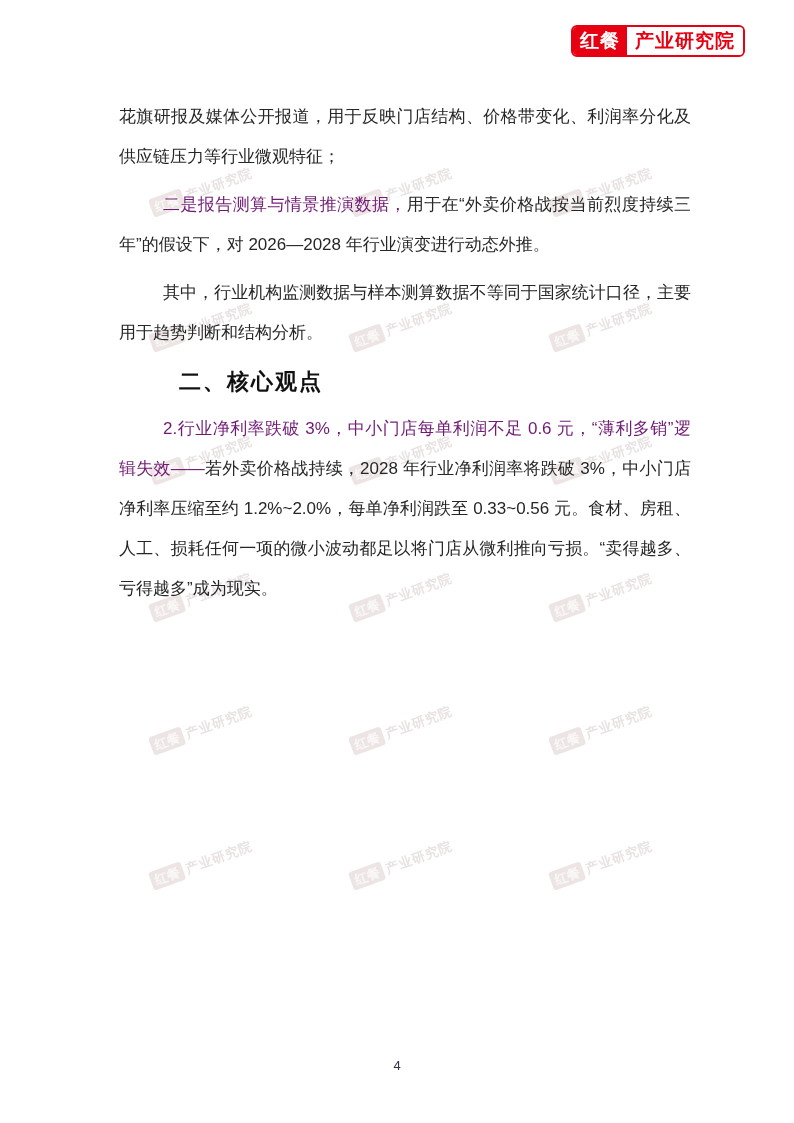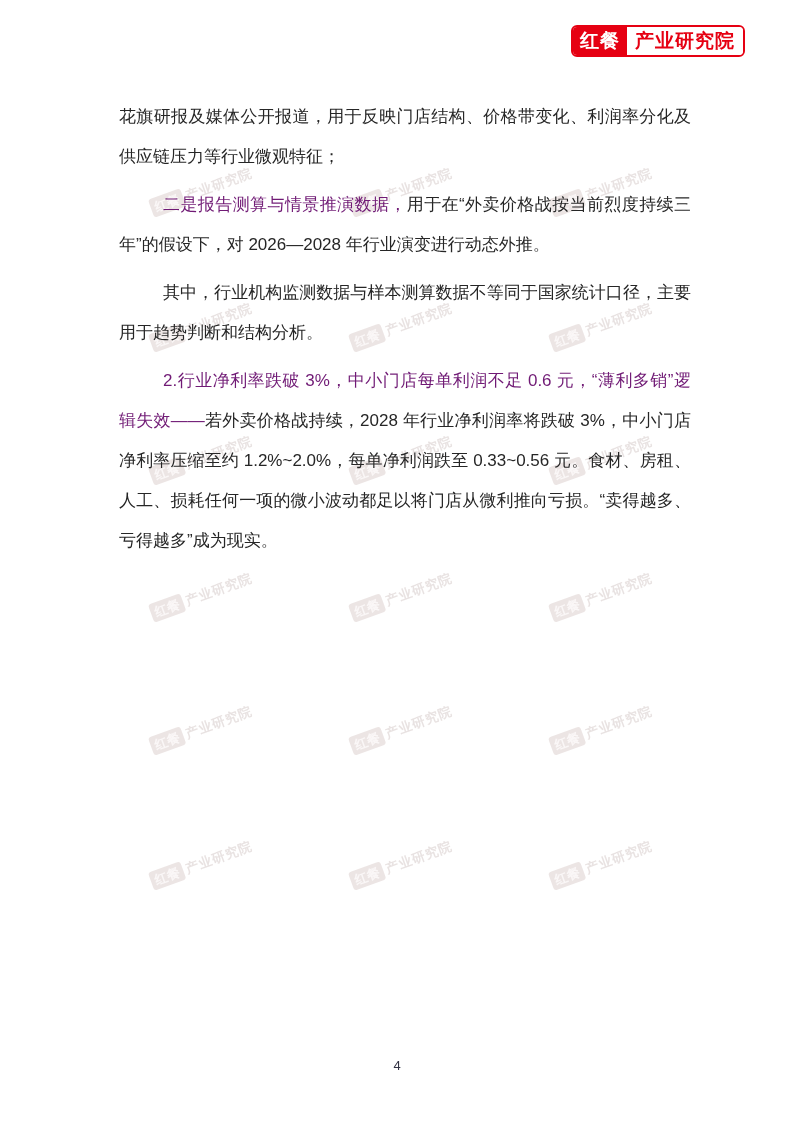--- a/index.html
+++ b/index.html
@@ -145,20 +145,21 @@
   </div>
 
   <main class="content">
 
     <p class="body noindent"><span>花旗研报及媒体公开报道，用于反映门店结构、价格带变化、利润率分化及供应链压力等行业微观特征；</span></p>
 
     <p class="body"><span class="seg-b">二是报告测算与情景推演数据，</span><span>用于在“外卖价格战按当前烈度持续三年”的假设下，对 2026—2028 年行业演变进行动态外推。</span></p>
 
     <p class="body"><span>其中，行业机构监测数据与样本测算数据不等同于国家统计口径，主要用于趋势判断和结构分析。</span></p>
 
+    <h2 class="section">二、核心观点</h2>
 
 
     <p class="body"><span class="seg-b">2.行业净利率跌破 3%，中小门店每单利润不足 0.6 元，“薄利多销”逻辑失效——</span><span>若外卖价格战持续，2028 年行业净利润率将跌破 3%，中小门店净利率压缩至约 1.2%~2.0%，每单净利润跌至 0.33~0.56 元。食材、房租、人工、损耗任何一项的微小波动都足以将门店从微利推向亏损。“卖得越多、亏得越多”成为现实。</span></p>
 
 
   </main>
 
   <div class="footer">4</div>
 
 </div>

